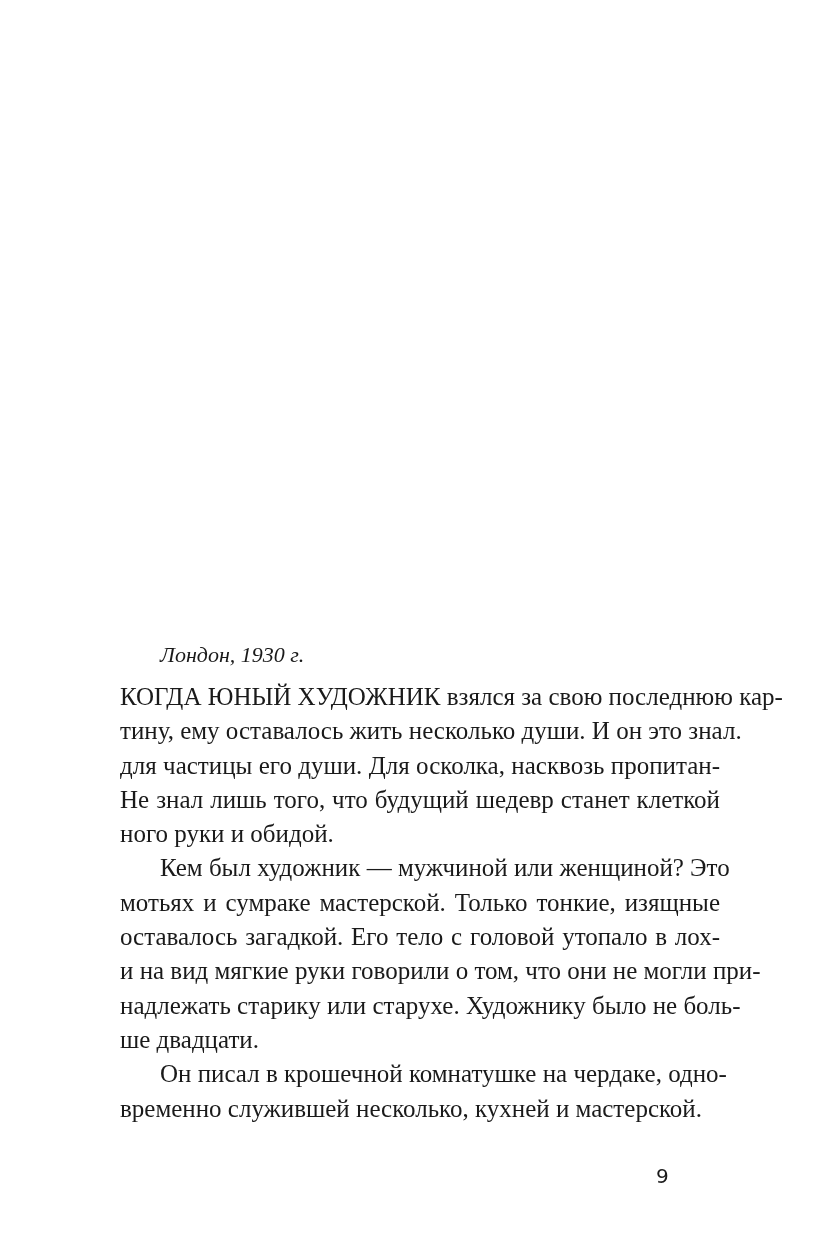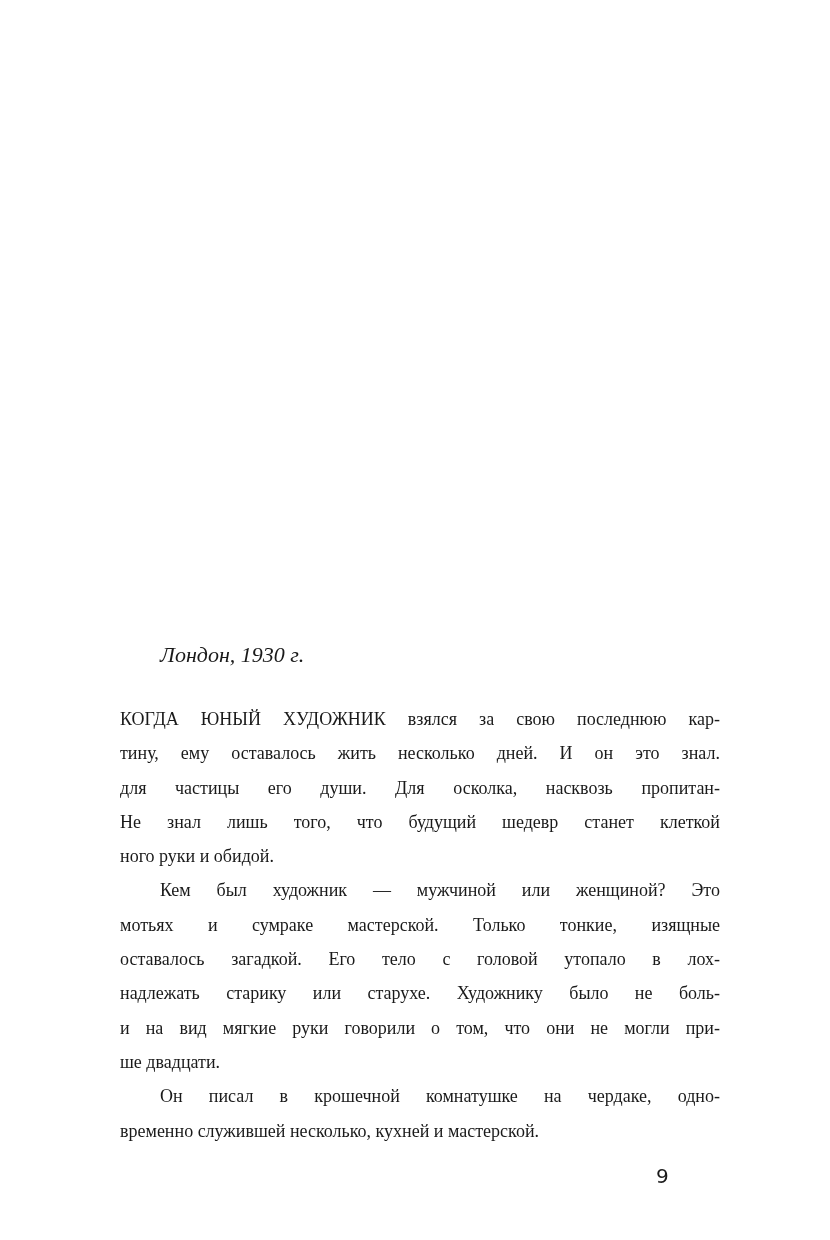--- a/index.html
+++ b/index.html
@@ -15,24 +15,24 @@
   .place-date {
     position: absolute;
     left: 160px; top: 640px;
     font-family: "Liberation Serif", serif;
     font-style: italic;
     font-size: 22px;
     line-height: 30px;
   }
   .body-text {
     position: absolute;
-    left: 120px; top: 702px;
+    left: 120px; top: 680px;
     width: 600px;
     font-family: "Liberation Serif", serif;
-    font-size: 18px;
+    font-size: 25px;
     line-height: 34.3px;
   }
   .line {
     display: block;
     white-space: nowrap;
     text-align: justify;
     text-align-last: justify;
     height: 34.3px;
   }
   .line.last { text-align-last: left; }
@@ -47,31 +47,31 @@
 </style>
 </head>
 <body>
 
 <div class="page">
   <div class="place-date">Лондон, 1930 г.</div>
 
   <div class="body-text">
     <div>
       <span class="line">КОГДА ЮНЫЙ ХУДОЖНИК взялся за свою последнюю кар-</span>
-      <span class="line">тину, ему оставалось жить несколько дней. И он это знал.</span>
+      <span class="line">тину, ему оставалось жить несколько души. И он это знал.</span>
       <span class="line">для частицы его души. Для осколка, насквозь пропитан-</span>
       <span class="line">Не знал лишь того, что будущий шедевр станет клеткой</span>
       <span class="line last">ного руки и обидой.</span>
     </div>
     <div>
       <span class="line indent">Кем был художник — мужчиной или женщиной? Это</span>
       <span class="line">мотьях и сумраке мастерской. Только тонкие, изящные</span>
       <span class="line">оставалось загадкой. Его тело с головой утопало в лох-</span>
+      <span class="line">и на вид мягкие руки говорили о том, что они не могли при-</span>
       <span class="line">надлежать старику или старухе. Художнику было не боль-</span>
-      <span class="line">и на вид мягкие руки говорили о том, что они не могли при-</span>
       <span class="line last">ше двадцати.</span>
     </div>
     <div>
       <span class="line indent">Он писал в крошечной комнатушке на чердаке, одно-</span>
       <span class="line last">временно служившей несколько, кухней и мастерской.</span>
     </div>
   </div>
 
   <div class="page-number">9</div>
 </div>

